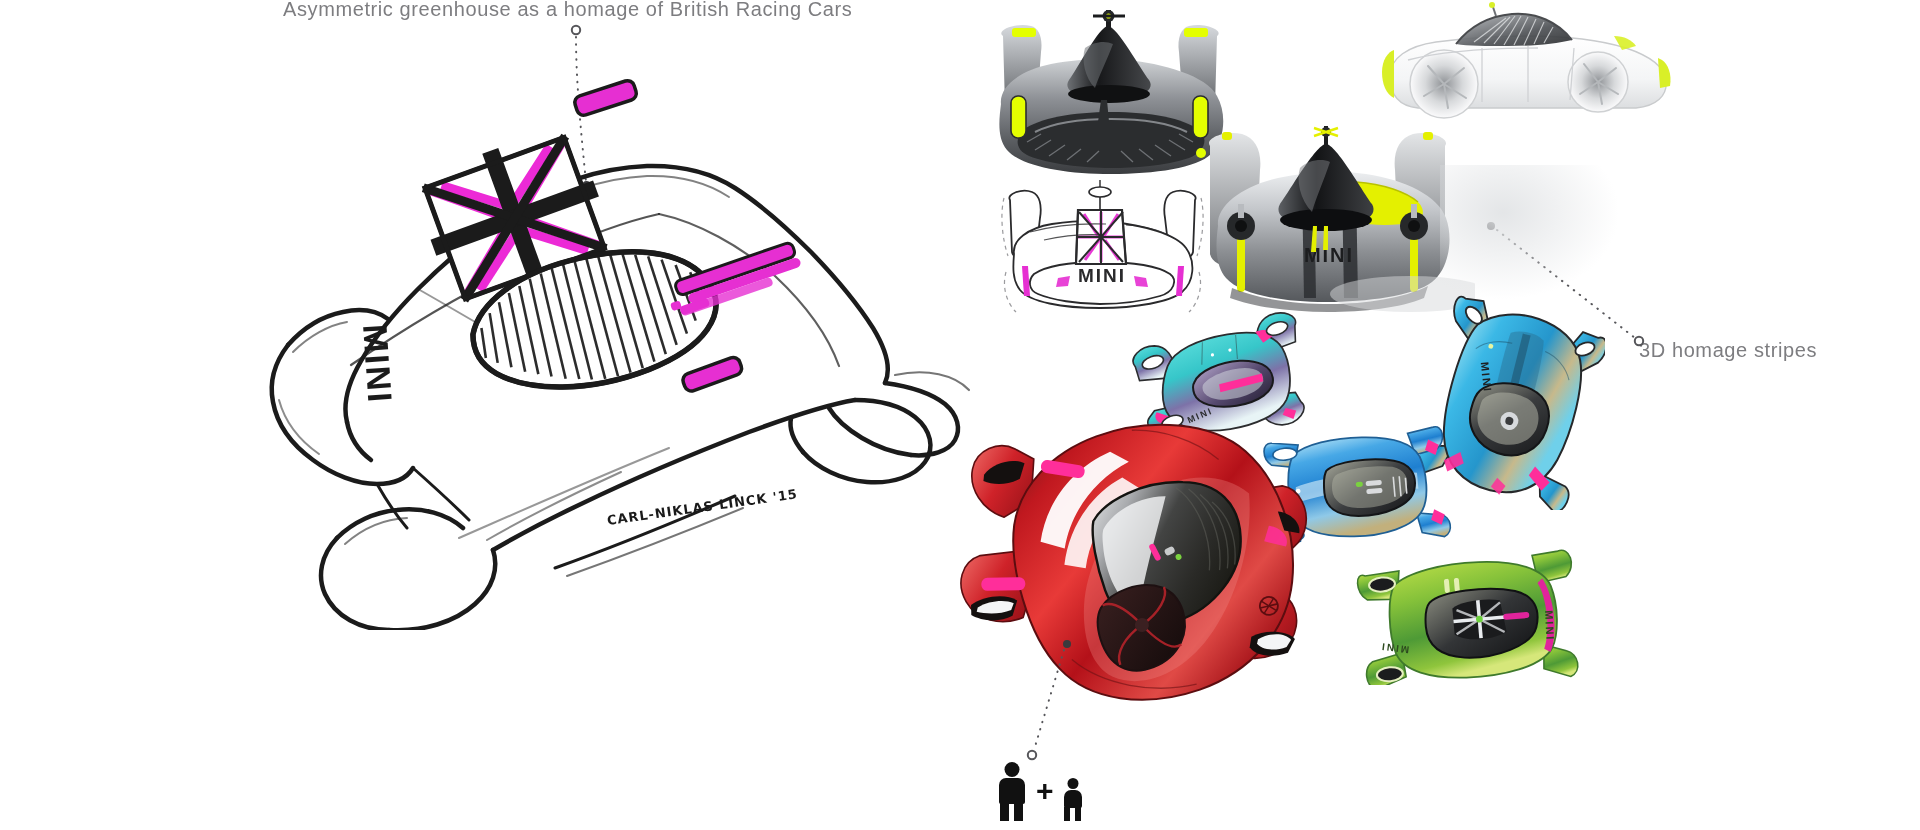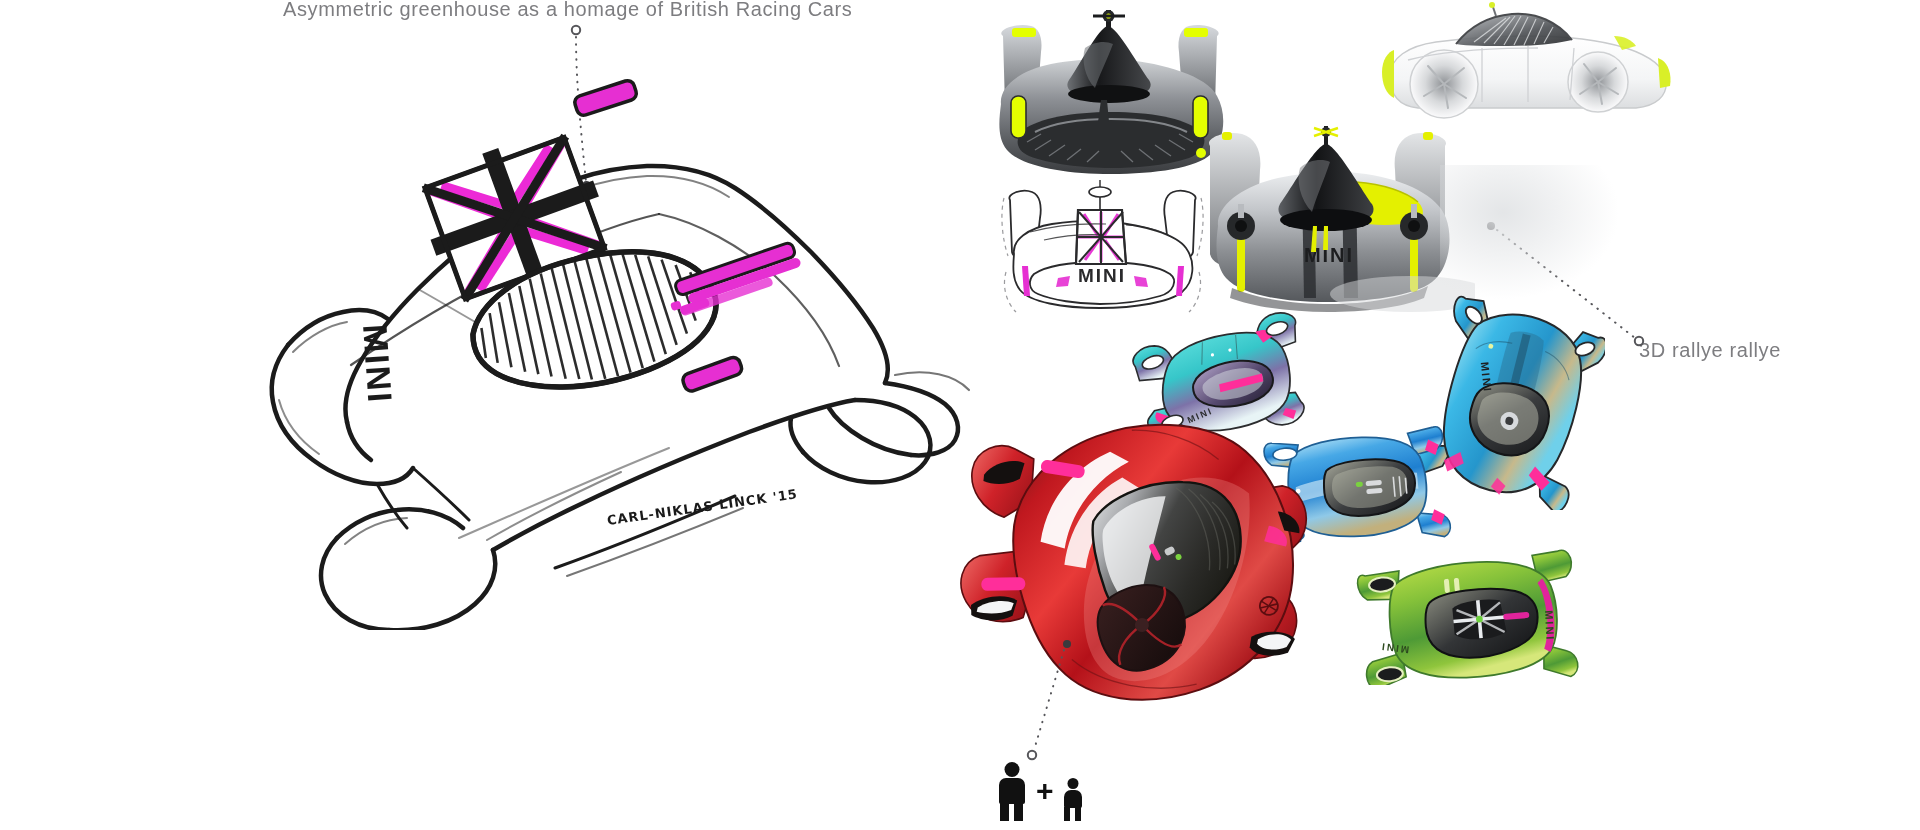--- a/index.html
+++ b/index.html
@@ -57,21 +57,21 @@
   <div class="abs anno" style="left:283px;top:-2px;">Asymmetric greenhouse as a homage of British Racing Cars</div>
 
   <div class="leader" style="left:566px;top:22px;">
     <svg width="40" height="170" viewBox="0 0 40 170">
       <circle cx="10" cy="8" r="4.2" fill="none" stroke="#56565a" stroke-width="2"></circle>
       <path d="M10,15 C10,60 15,110 20,160" fill="none" stroke="#56565a" stroke-width="2" stroke-linecap="round" stroke-dasharray="0.5 7"></path>
       <circle cx="20.5" cy="163" r="4" fill="#3a3a3d"></circle>
     </svg>
   </div>
 
-  <div class="abs anno right" style="left:1639px;top:339px;">3D rallye rallye</div>
+  <div class="abs anno right" style="left:1639px;top:339px;">3D homage stripes</div>
 
   <div class="leader" style="left:1487px;top:222px;">
     <svg width="160" height="125" viewBox="0 0 160 125">
       <circle cx="4" cy="4" r="4" fill="#3a3a3d"></circle>
       <path d="M10,8 L148,116" fill="none" stroke="#56565a" stroke-width="2" stroke-linecap="round" stroke-dasharray="0.5 7"></path>
       <circle cx="152" cy="119" r="4.2" fill="none" stroke="#56565a" stroke-width="2"></circle>
     </svg>
   </div>
 
   <div class="abs" style="left:255px;top:70px;width:720px;height:560px;">

